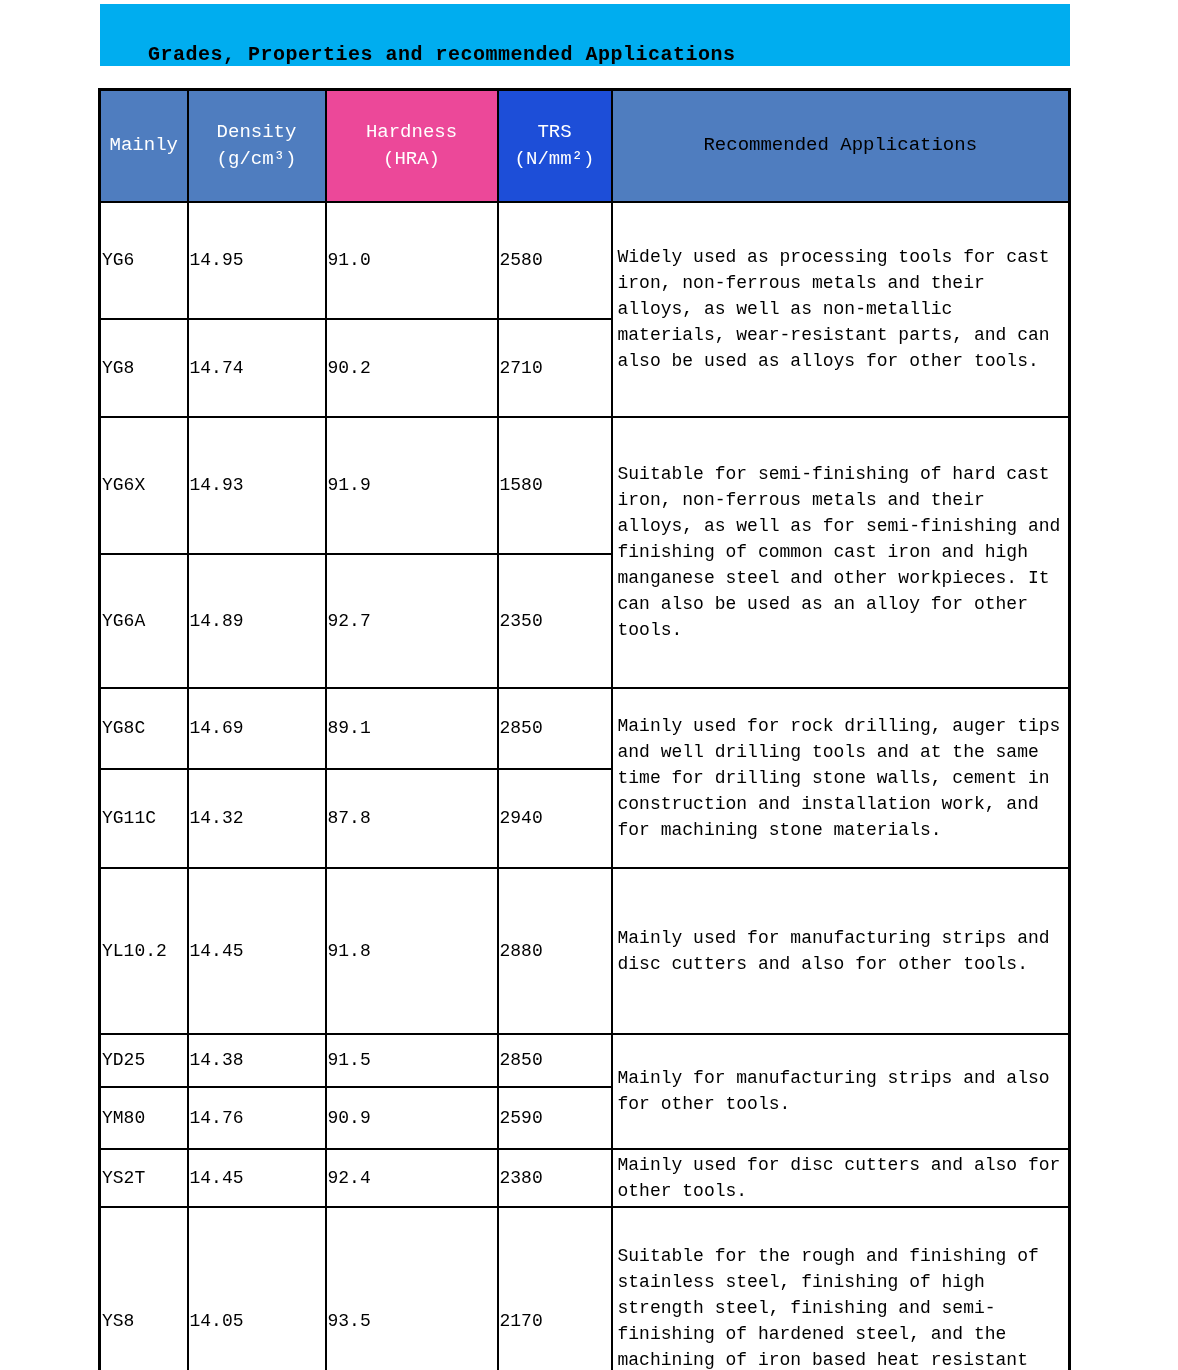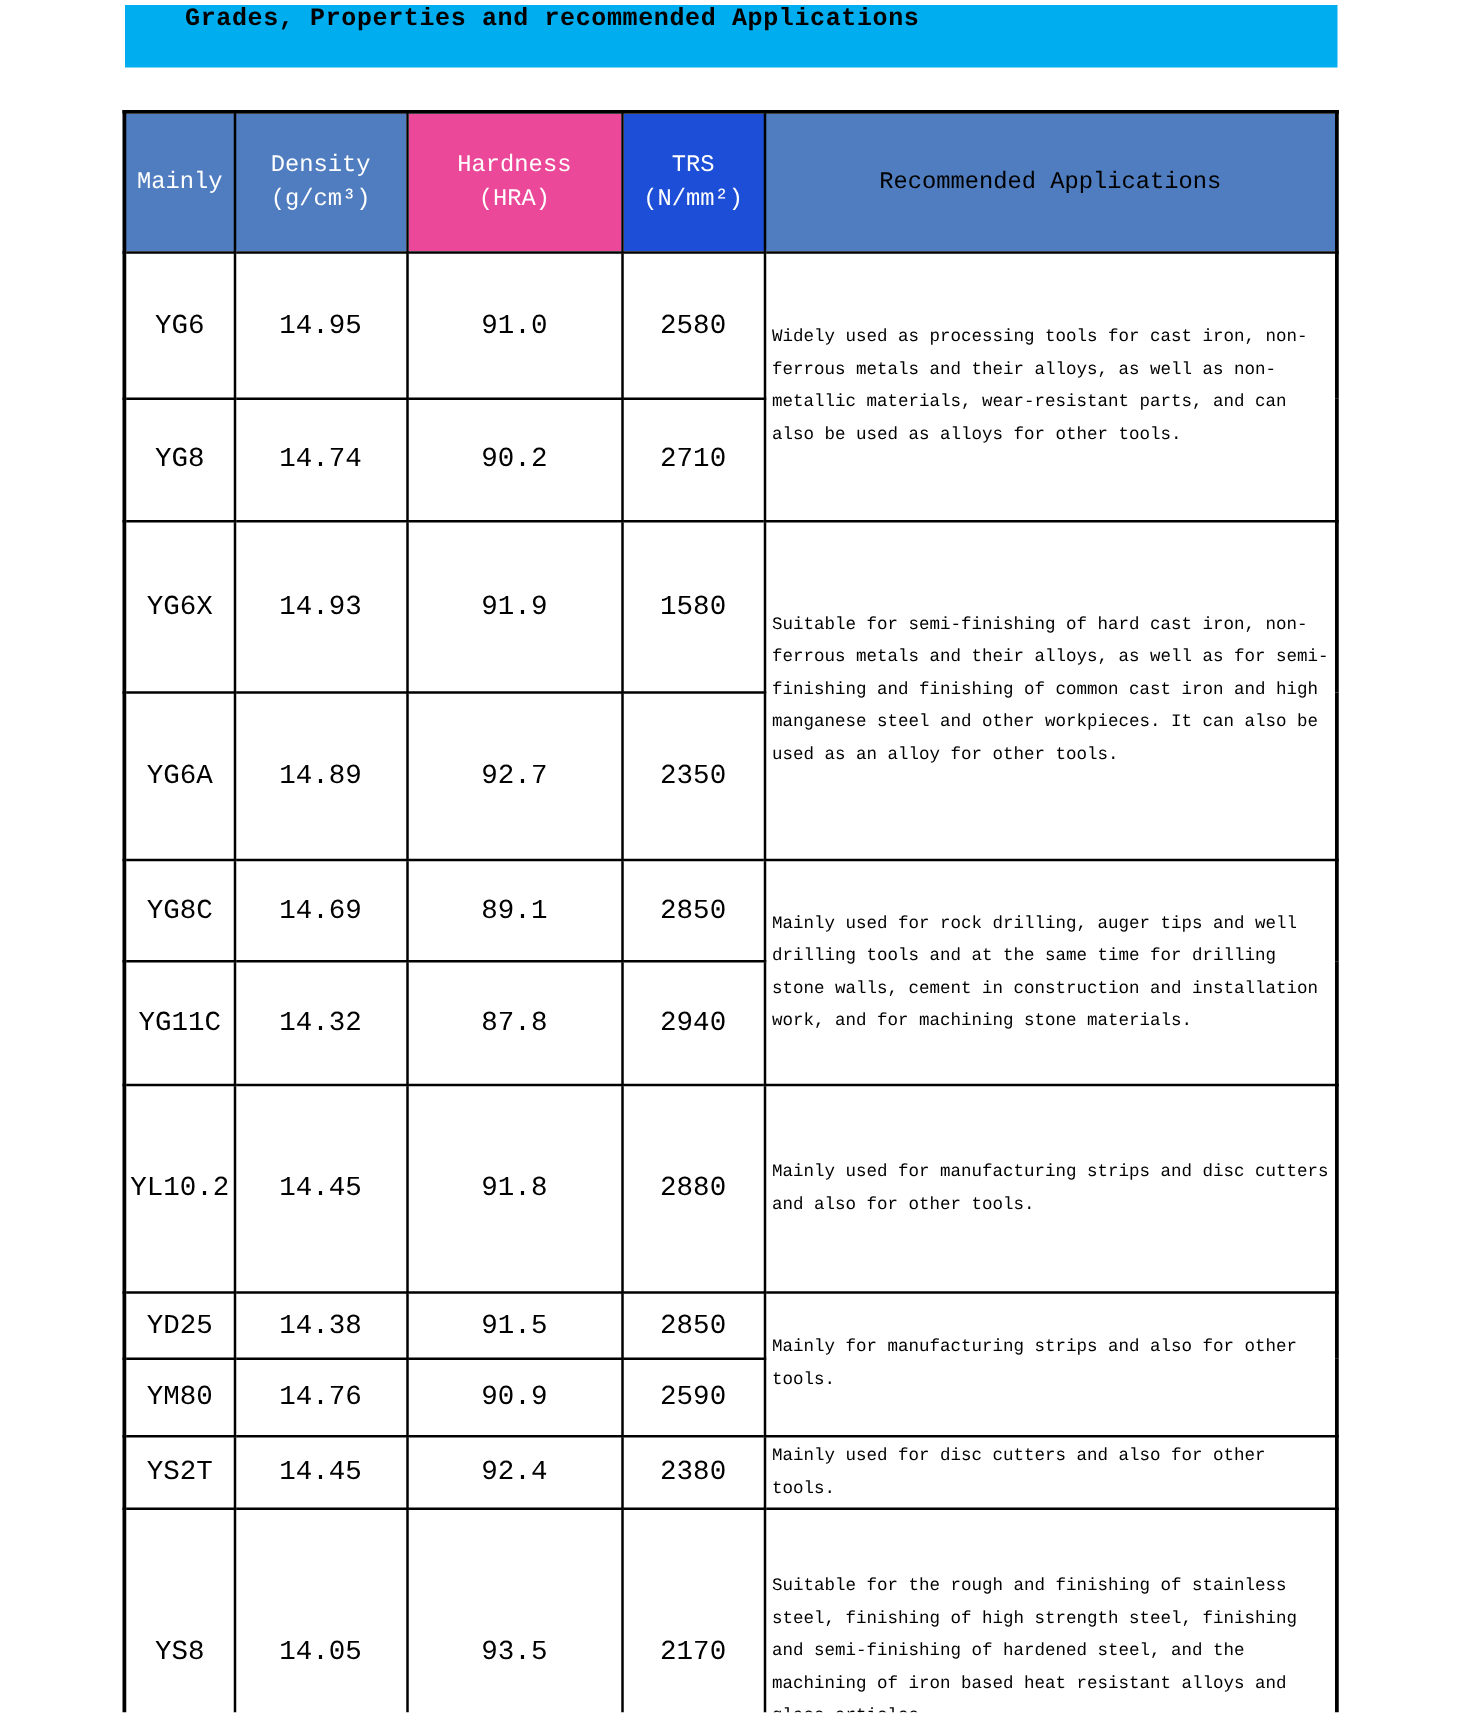--- a/index.html
+++ b/index.html
@@ -14,23 +14,23 @@
     overflow: hidden;
     background: #ffffff;
     font-family: "Liberation Mono", "DejaVu Sans Mono", monospace;
     color: #000000;
   }
   #title-banner {
     position: absolute;
     left: 100px;
     top: 4px;
     width: 970px;
-    height: 50px;
+    height: 62px;
     display: flex;
-    align-items: flex-start;
+    align-items: flex-end;
   }
   #title-banner .title-text {
     font-size: 20px;
     font-weight: bold;
     color: #000000;
     padding-left: 48px;
     letter-spacing: 0.5px;
   }
   #grades-table {
     position: absolute;
@@ -53,26 +53,26 @@
     font-size: 19px;
     text-align: center;
     vertical-align: middle;
     line-height: 27px;
   }
   #grades-table td {
     background: #ffffff;
     vertical-align: middle;
   }
   td.c-center {
-    text-align: center;
-    font-size: 22px;
+    text-align: left;
+    font-size: 18px;
   }
   td.c-apps {
     text-align: left;
-    font-size: 14px;
+    font-size: 18px;
     line-height: 26px;
     padding: 2px 2px 2px 5px;
   }
   tr.header-row {
     height: 112px;
   }
 </style>
 </head>
 <body>
 

